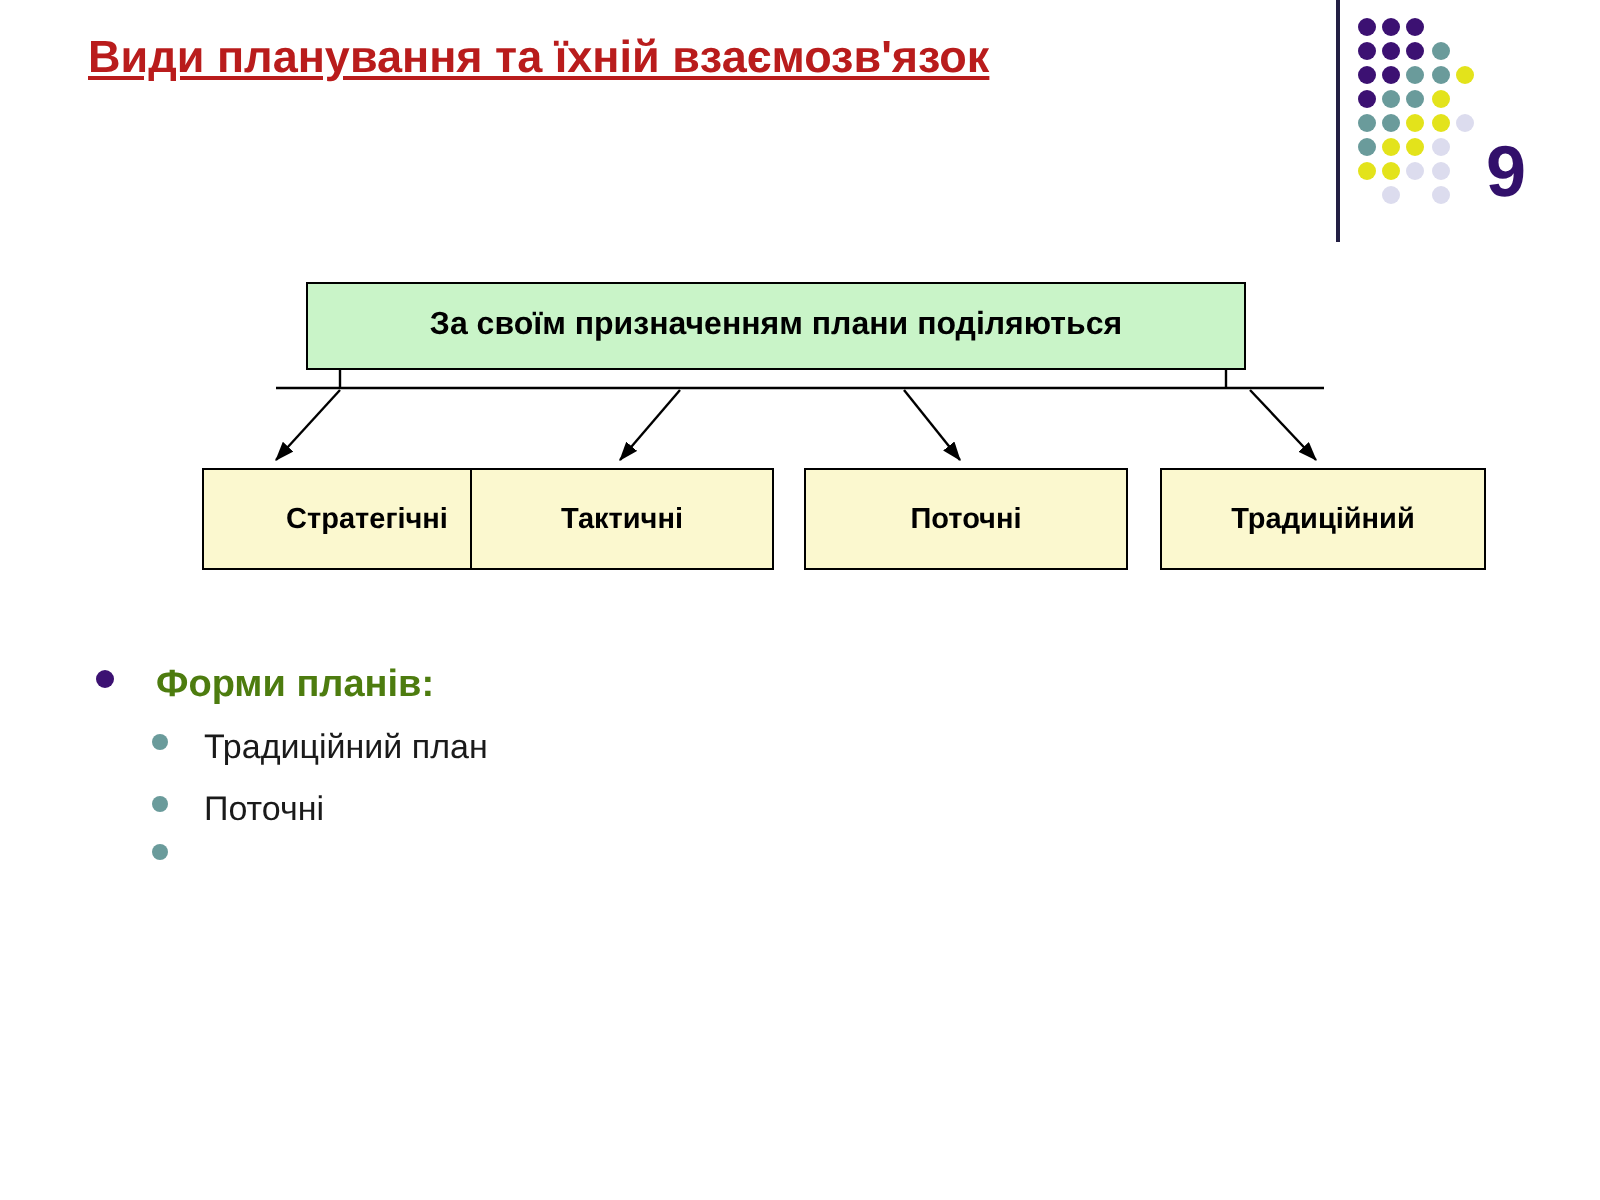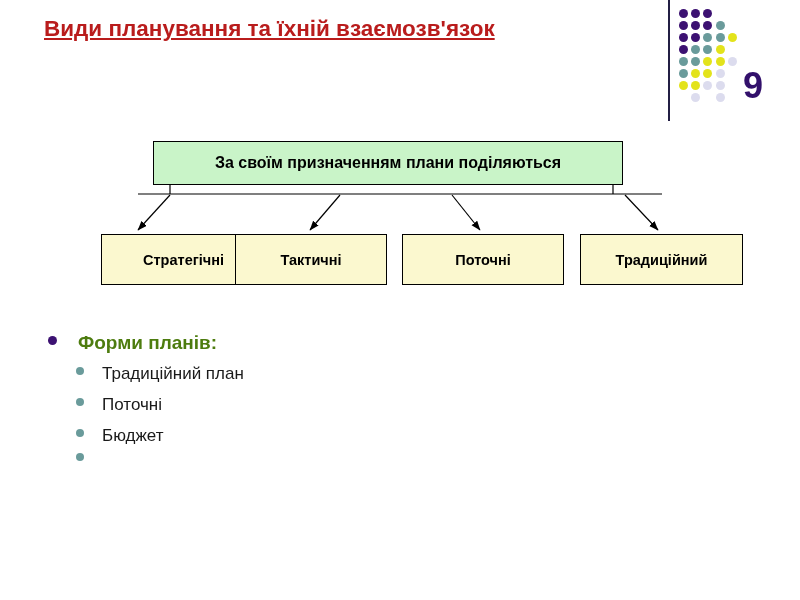--- a/index.html
+++ b/index.html
@@ -246,18 +246,14 @@
   <div class="bullet-row level-1">
     <span class="marker" style="background: rgb(106, 155, 155);"></span>
     <span class="bullet-text">Традиційний план</span>
   </div>
   <div class="bullet-row level-1">
     <span class="marker" style="background: rgb(106, 155, 155);"></span>
     <span class="bullet-text">Поточні</span>
   </div>
   <div class="bullet-row level-1">
     <span class="marker" style="background: rgb(106, 155, 155);"></span>
-    <span class="bullet-text">Бюджет</span>
-  </div>
-  <div class="bullet-row level-1">
-    <span class="marker" style="background: rgb(106, 155, 155);"></span>
   </div>
 </div>
 
 </body></html>

